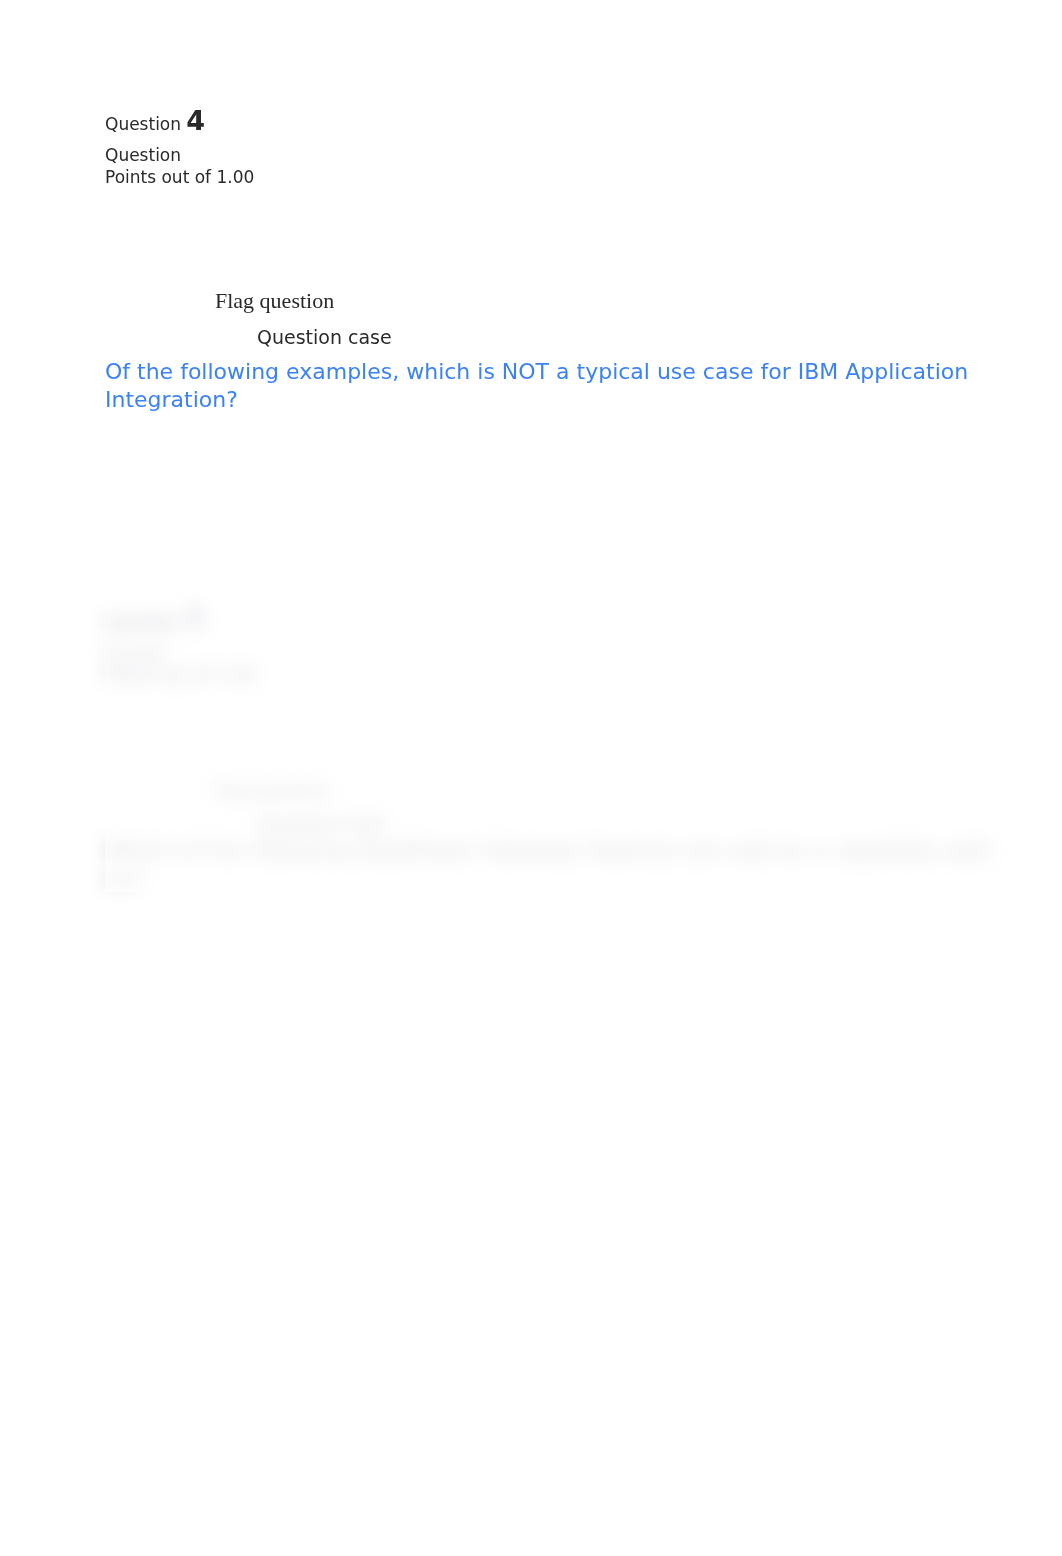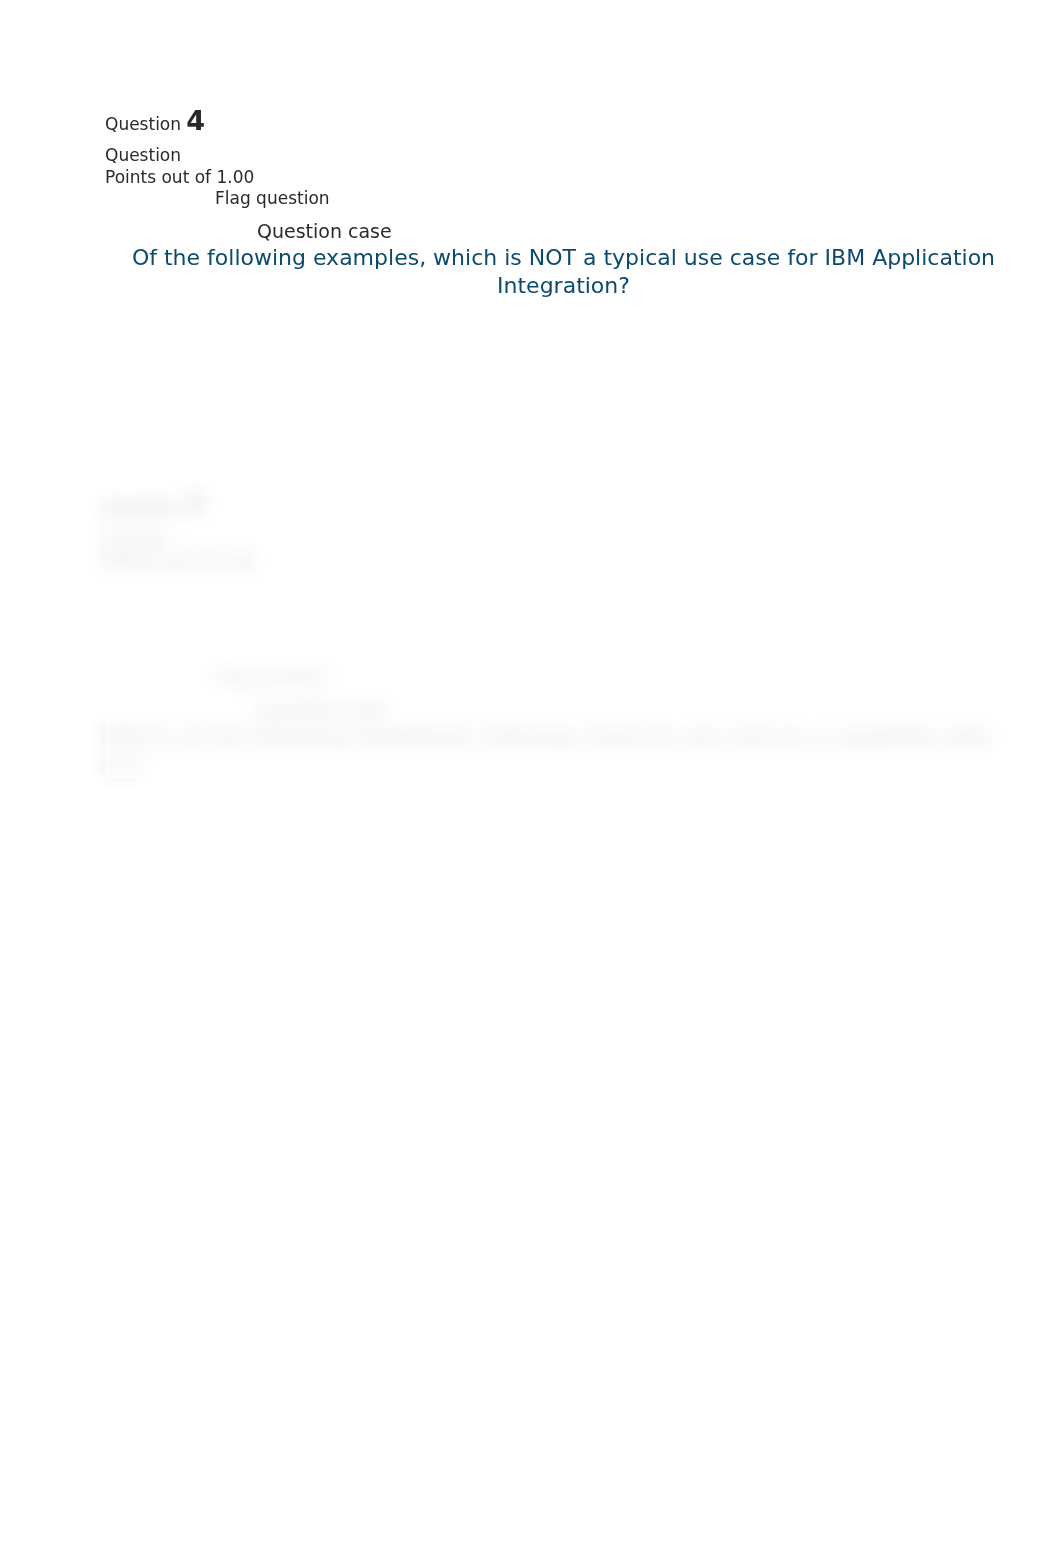--- a/index.html
+++ b/index.html
@@ -28,36 +28,37 @@
       font-size: 27px;
       font-weight: bold;
       color: #2a2a2a;
     }
     .status-line {
       font-size: 17px;
       color: #2a2a2a;
       line-height: 1.3;
     }
     .flag-section {
+      margin-top: 100px;
       margin-left: 110px;
-      font-size: 17px;
+      font-size: 22px;
       color: #2a2a2a;
+      font-family: Liberation Serif, serif;
     }
     .question-text-heading {
       margin-top: 12px;
       margin-left: 152px;
       font-size: 19px;
       color: #2a2a2a;
     }
     .question-text-body {
-      margin-top: 2px;
+      margin-top: 10px;
       font-size: 22px;
-      color: #0c4a6e;
+      color: #3b82f6;
       line-height: 1.25;
-      text-align: center;
     }
     .blurred-block {
       margin-top: 190px;
       margin-left: 0;
       position: relative;
     }
     .blur-wrapper {
       filter: blur(9px);
       opacity: 0.75;
     }

